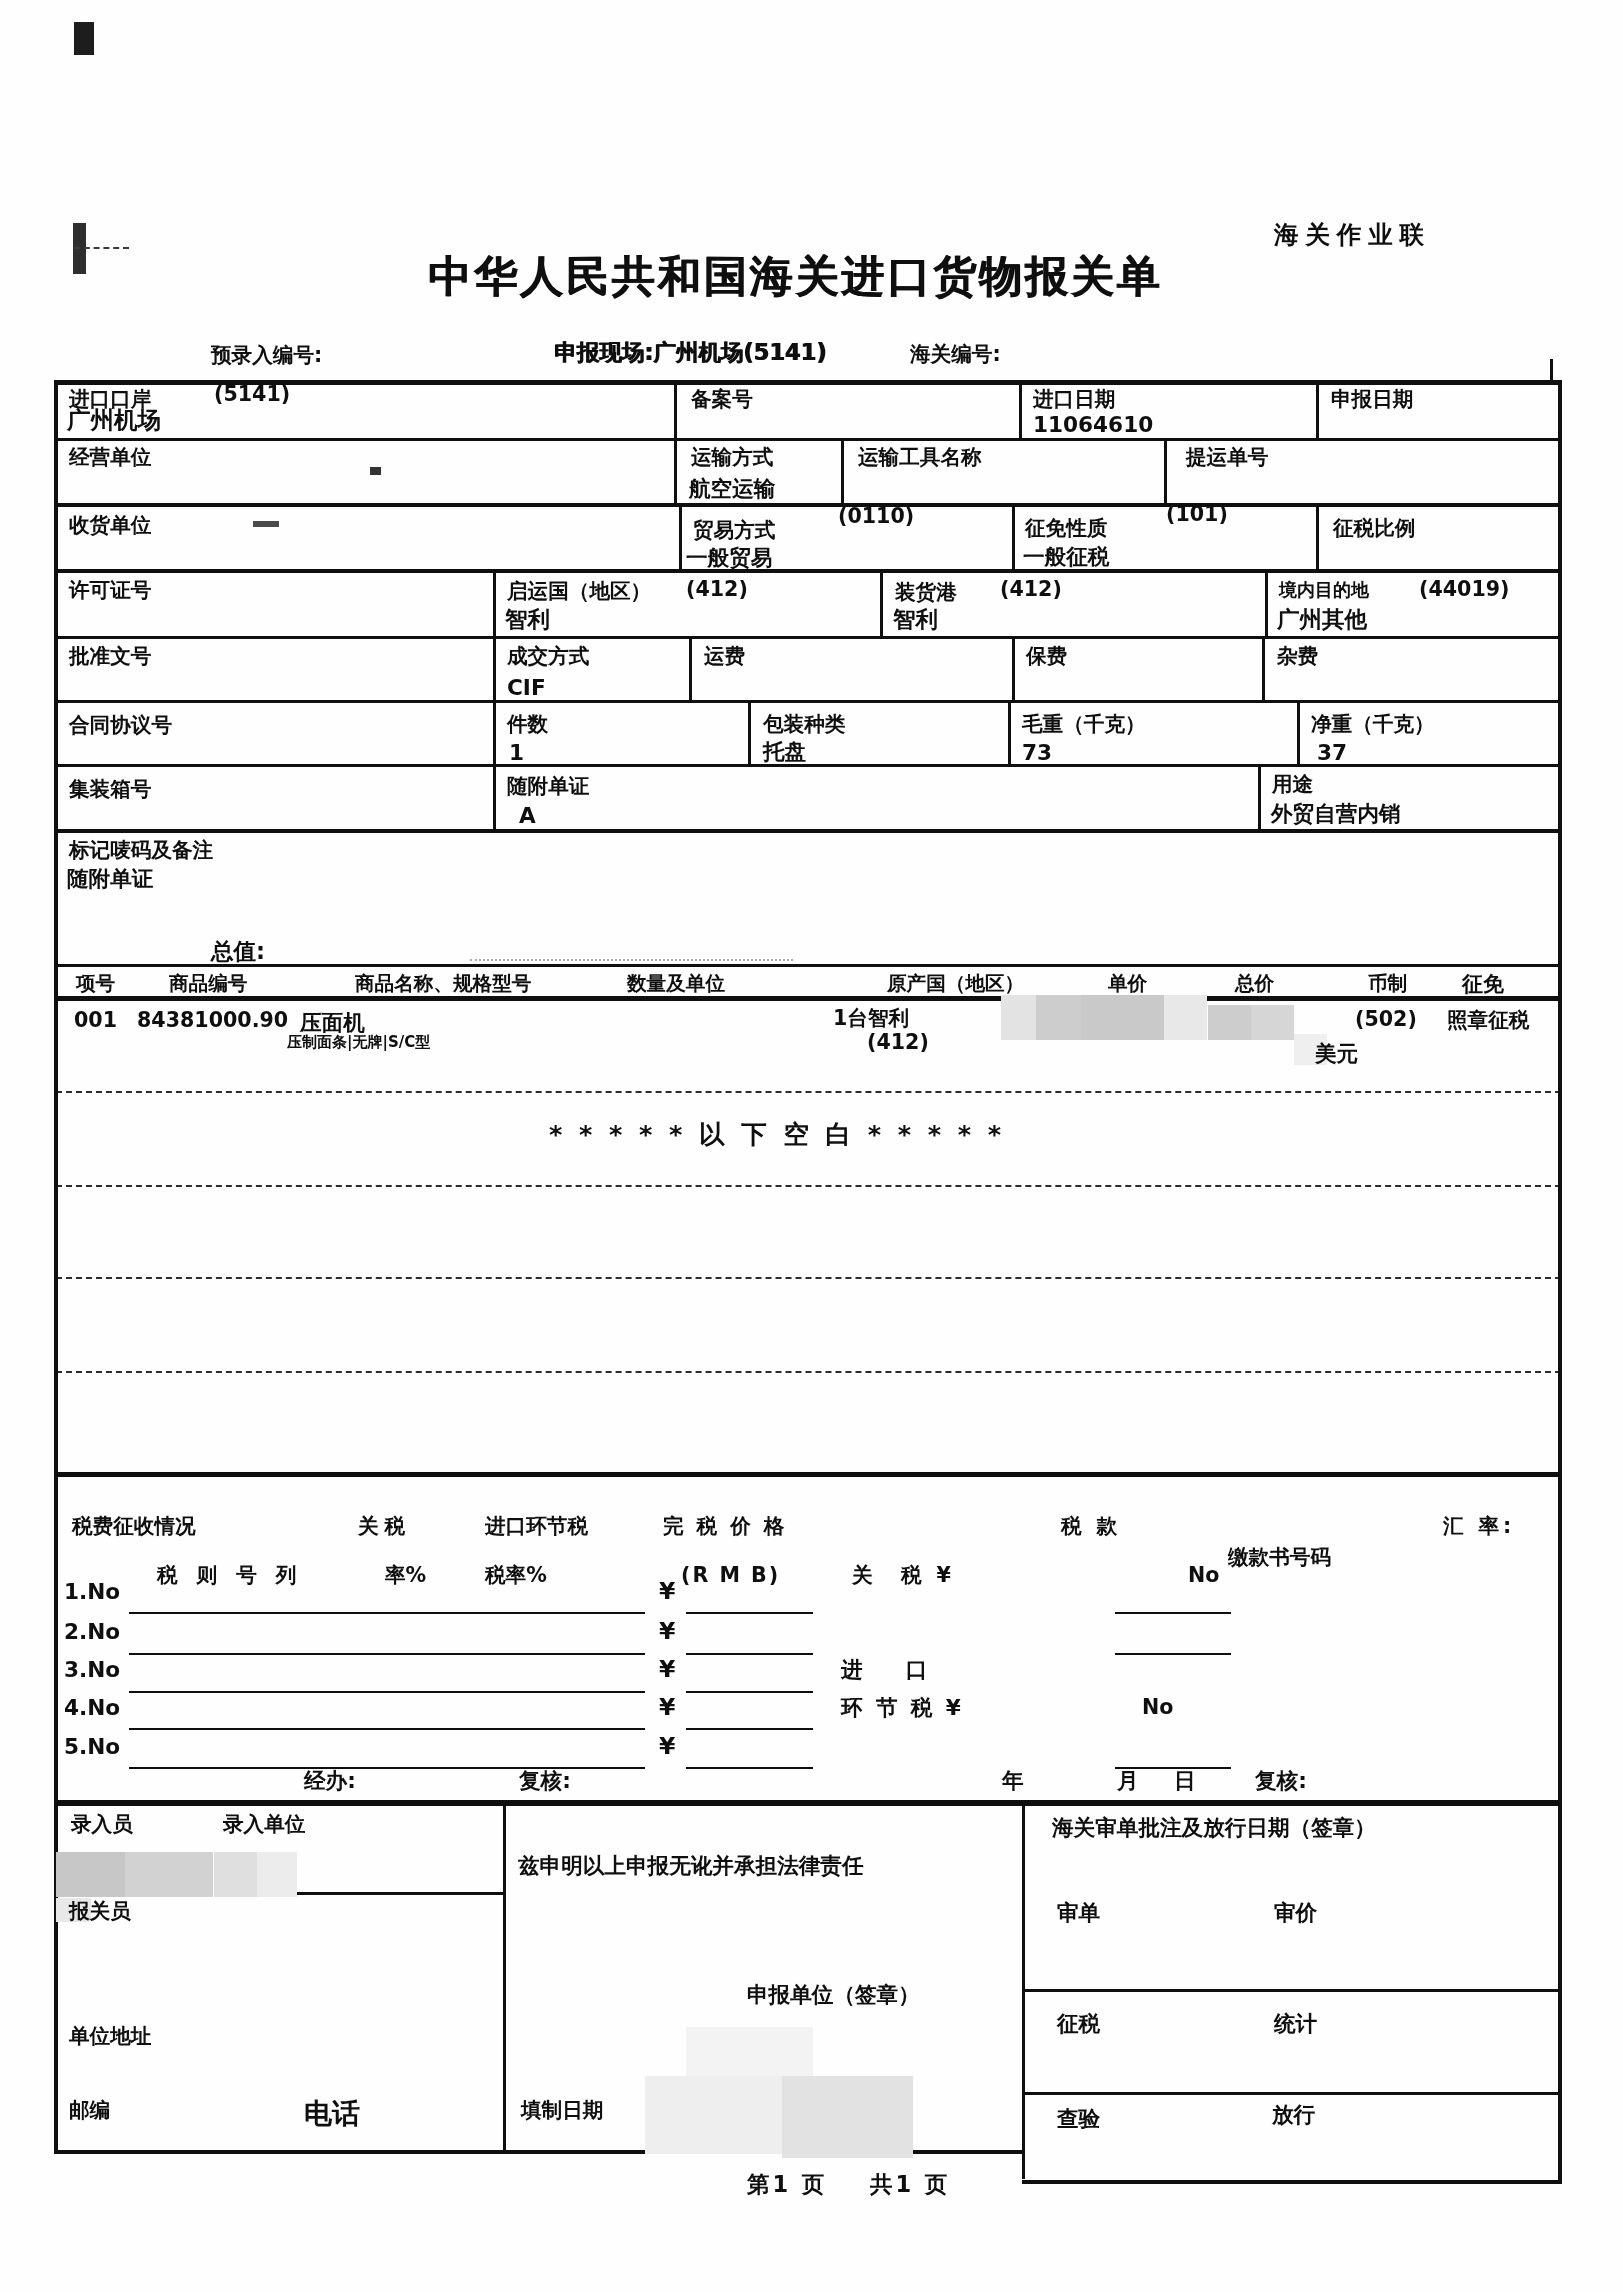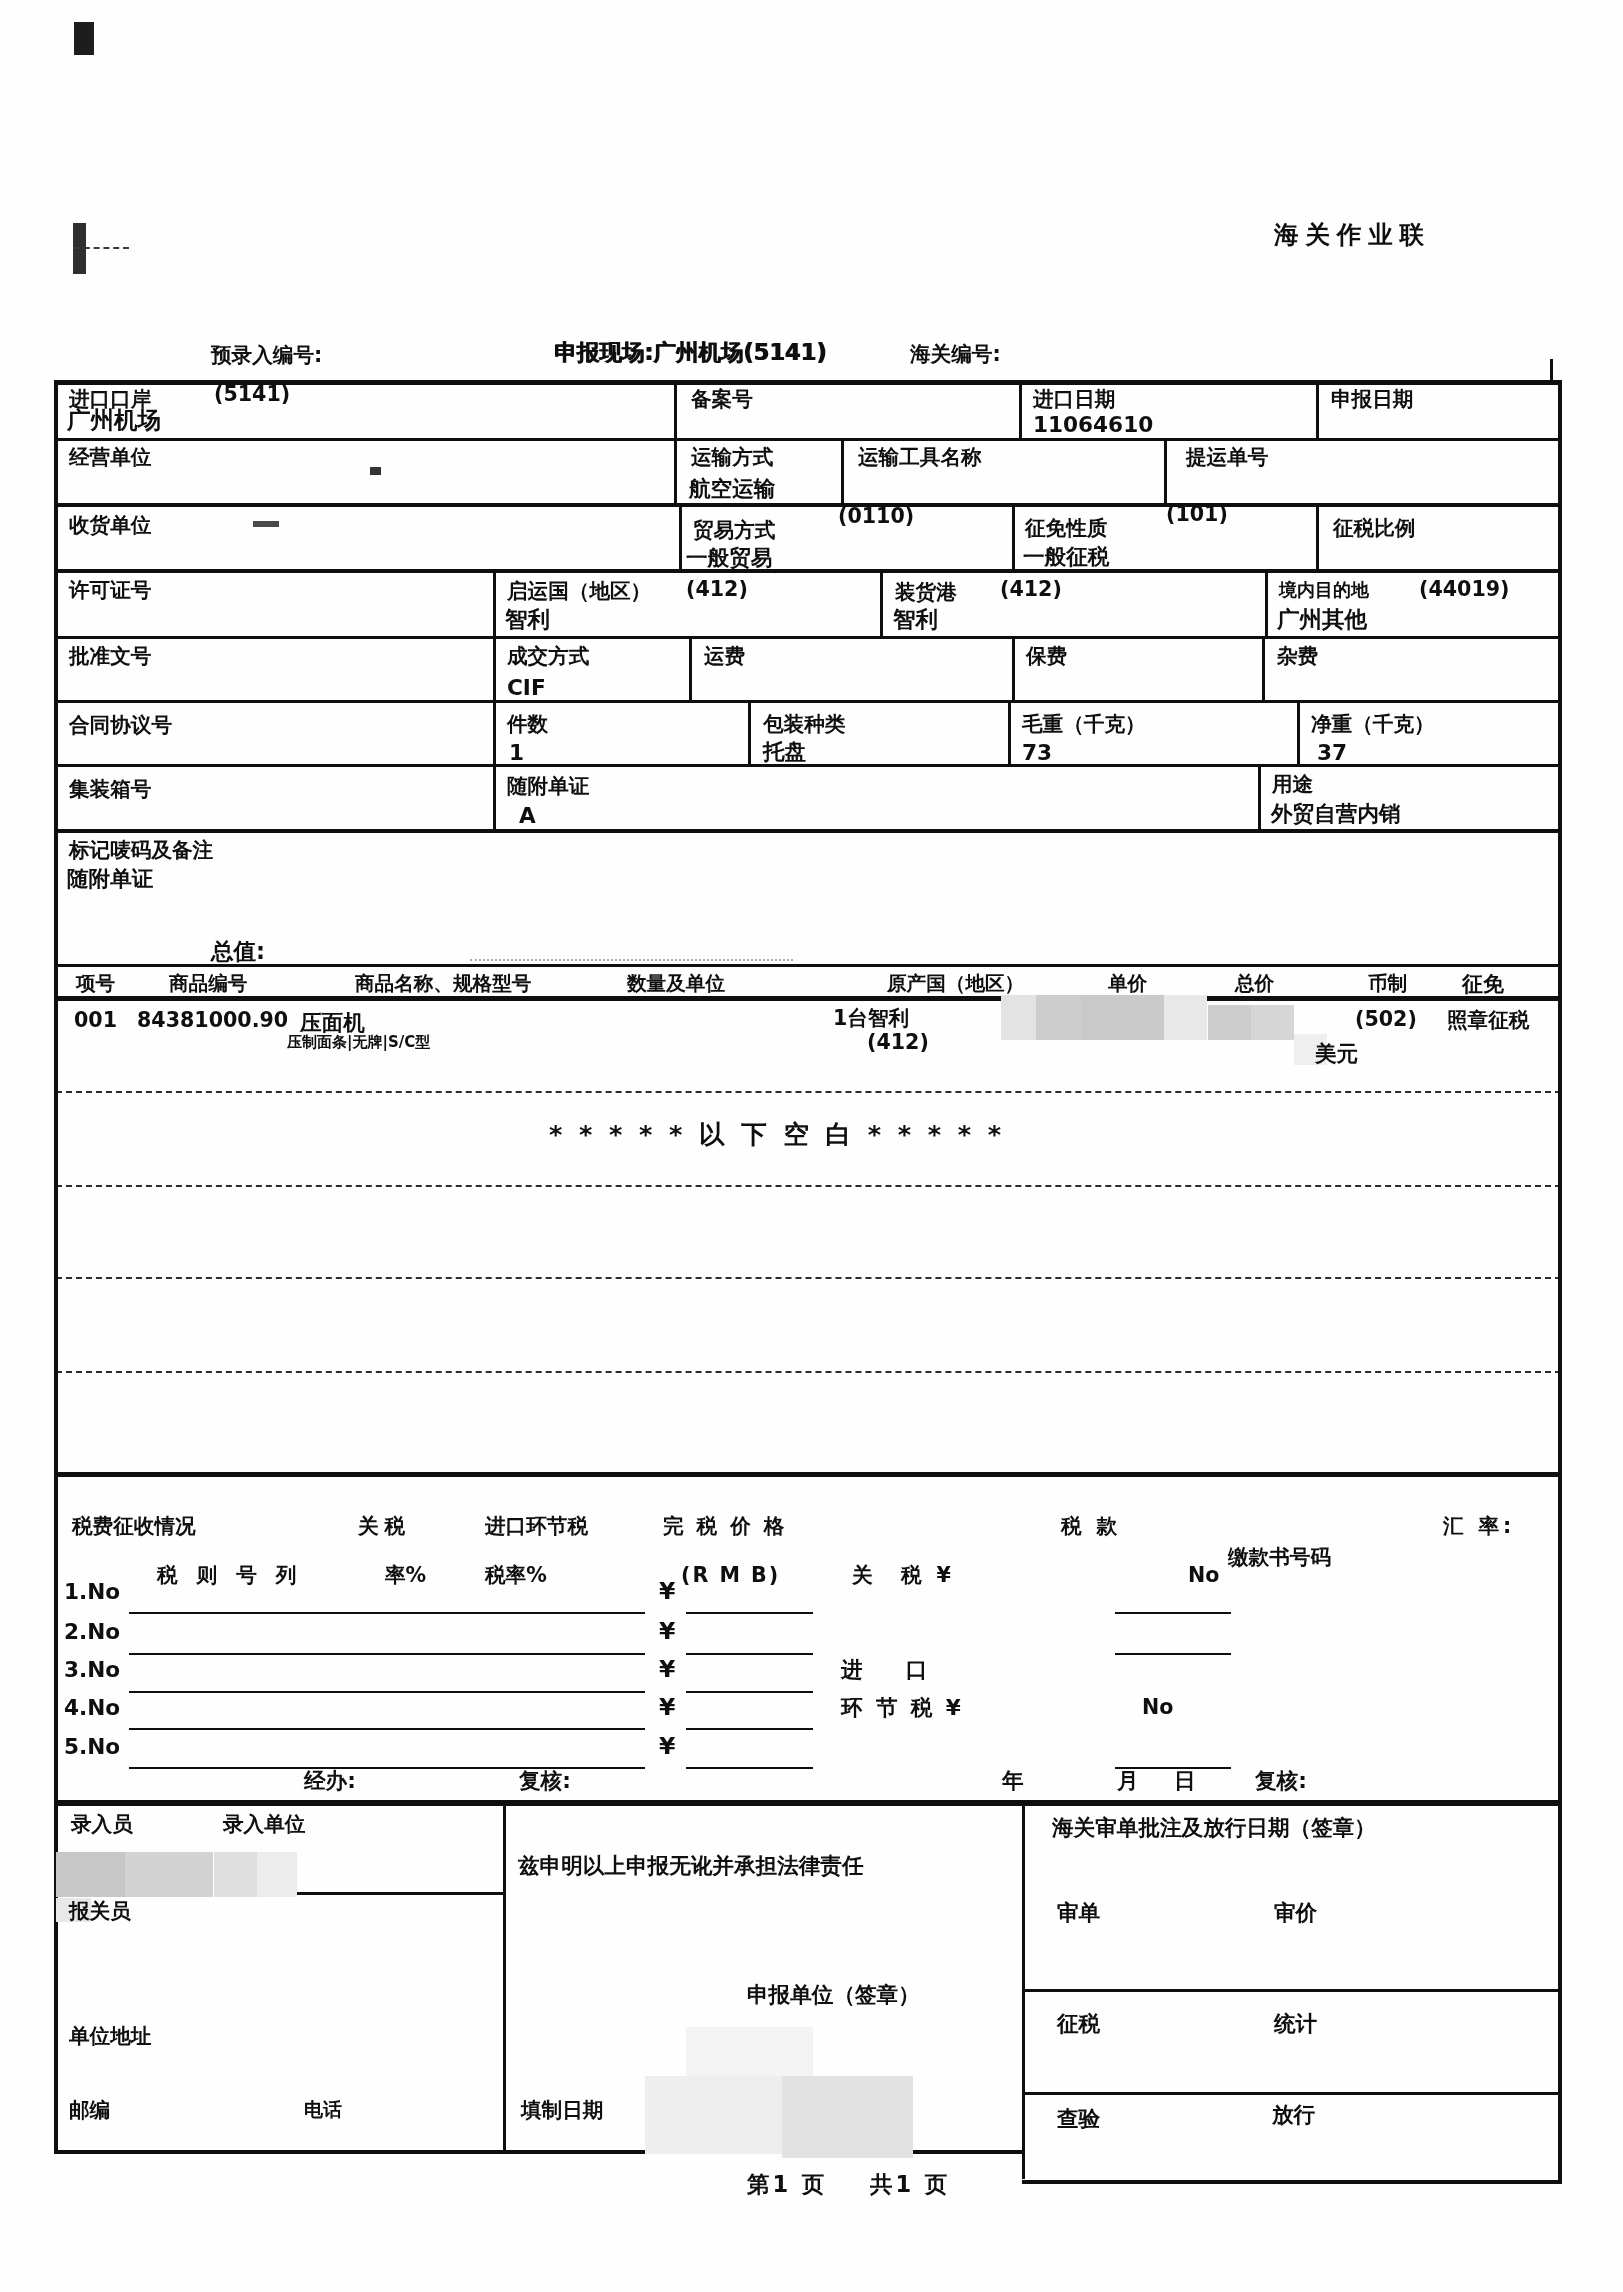--- a/index.html
+++ b/index.html
@@ -21,20 +21,21 @@
 
 <div id="page">
 
   <div class="artifact" style="left:74px;top:21.6px;width:19.6px;height:33px;"></div>
   <div class="artifact" style="left:73px;top:223px;width:12.7px;height:51px;background:#2e2e2e;"></div>
   <div class="dash" style="left:74px;top:247px;width:55px;border-color:#3a3a3a;"></div>
   <div class="artifact" style="left:370px;top:467px;width:10.8px;height:7.8px;background:#333;"></div>
   <div class="artifact" style="left:253px;top:521px;width:25.5px;height:5.9px;background:#4a4a4a;"></div>
 
   <div class="ab t" style="left:1274px;top:222px;font-size:24.5px;letter-spacing:6.9px;">海关作业联</div>
+  <div class="ab t bold2" style="left:428px;top:253px;font-size:43px;letter-spacing:2.9px;font-weight:700;">中华人民共和国海关进口货物报关单</div>
   <div class="ab t" style="left:211px;top:344px;font-size:20.6px;">预录入编号:</div>
   <div class="ab t bold2" style="left:554px;top:340px;font-size:22.5px;">申报现场:广州机场(5141)</div>
   <div class="ab t" style="left:910px;top:343px;font-size:20.6px;">海关编号:</div>
 
   <div class="hl" style="left:54px;top:380px;width:1508px;height:4.9px;"></div>
   <div class="hl" style="left:56px;top:438px;width:1505px;height:2.9px;"></div>
   <div class="hl" style="left:56px;top:503px;width:1505px;height:3.9px;"></div>
   <div class="hl" style="left:56px;top:569px;width:1505px;height:3.9px;"></div>
   <div class="hl" style="left:56px;top:636px;width:1505px;height:2.9px;"></div>
   <div class="hl" style="left:56px;top:700px;width:1505px;height:2.9px;"></div>
@@ -233,21 +234,21 @@
 
   <div class="red" style="left:56px;top:1852px;width:70px;height:45px;background:#c7c7c7;"></div>
   <div class="red" style="left:125px;top:1852px;width:88px;height:45px;background:#d2d2d2;"></div>
   <div class="red" style="left:214px;top:1852px;width:43px;height:45px;background:#dfdfdf;"></div>
   <div class="red" style="left:257px;top:1852px;width:40px;height:45px;background:#ececec;"></div>
   <div class="red" style="left:56px;top:1898px;width:35px;height:23.5px;background:#e8e8e8;"></div>
 
   <div class="ab t" style="left:69px;top:1900px;font-size:20.6px;">报关员</div>
   <div class="ab t" style="left:69px;top:2025px;font-size:20.6px;">单位地址</div>
   <div class="ab t" style="left:69px;top:2099px;font-size:20.6px;">邮编</div>
-  <div class="ab t" style="left:304px;top:2099px;font-size:19px;">电话</div>
+  <div class="ab t" style="left:304px;top:2099px;font-size:28px;font-family:Liberation Serif, serif;">电话</div>
 
   <div class="ab t" style="left:518px;top:1854px;font-size:21.6px;">兹申明以上申报无讹并承担法律责任</div>
   <div class="ab t" style="left:747px;top:1983px;font-size:21.6px;">申报单位（签章）</div>
   <div class="ab t" style="left:521px;top:2099px;font-size:20.6px;">填制日期</div>
 
   <div class="red" style="left:645px;top:2076px;width:137px;height:78px;background:#eeeeee;"></div>
   <div class="red" style="left:782px;top:2076px;width:131px;height:82px;background:#e2e2e2;"></div>
   <div class="red" style="left:686px;top:2027px;width:127px;height:49px;background:#f3f3f3;"></div>
 
   <div class="ab t" style="left:1052px;top:1816px;font-size:21.6px;">海关审单批注及放行日期（签章）</div>

